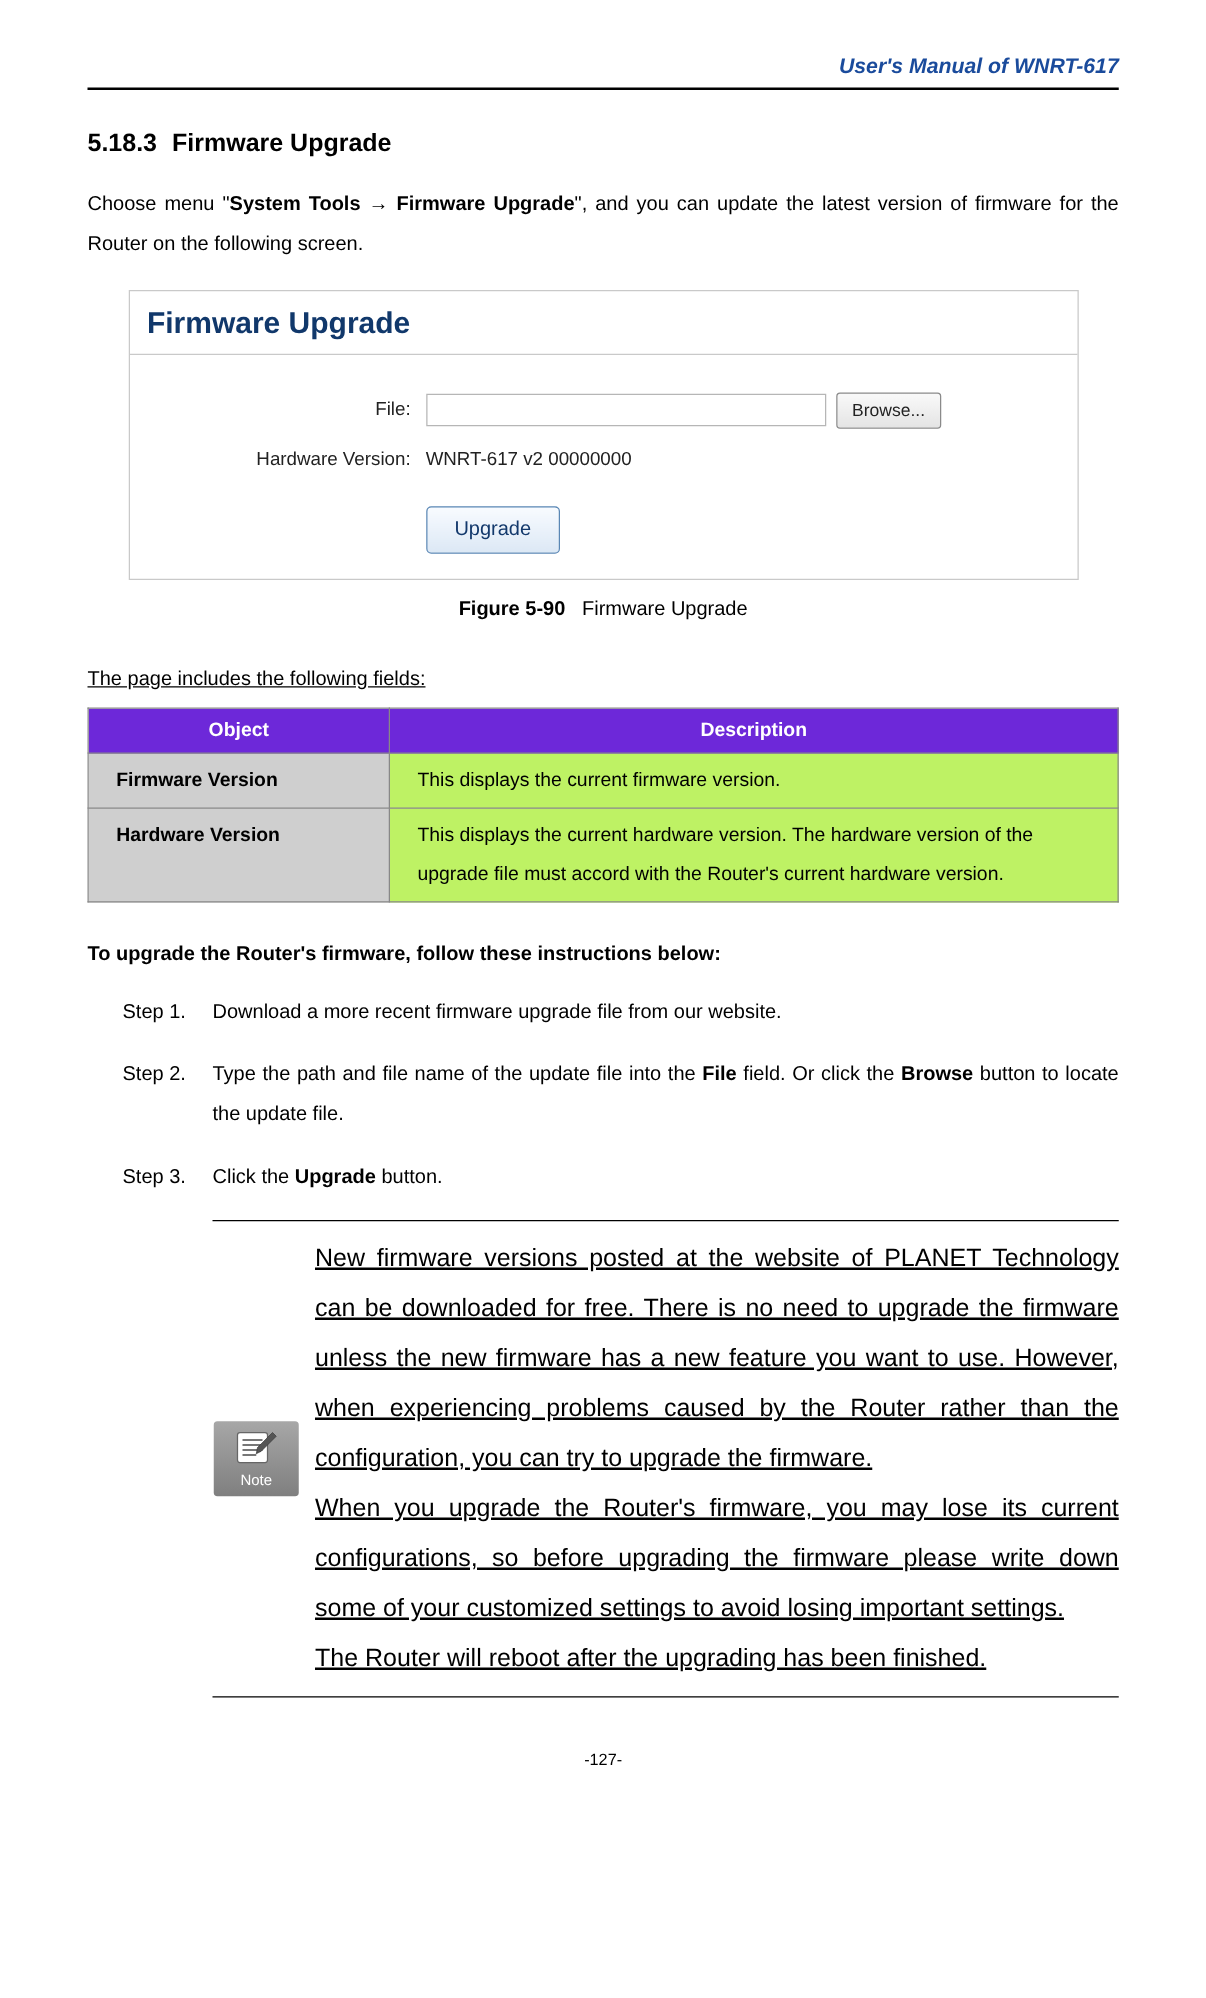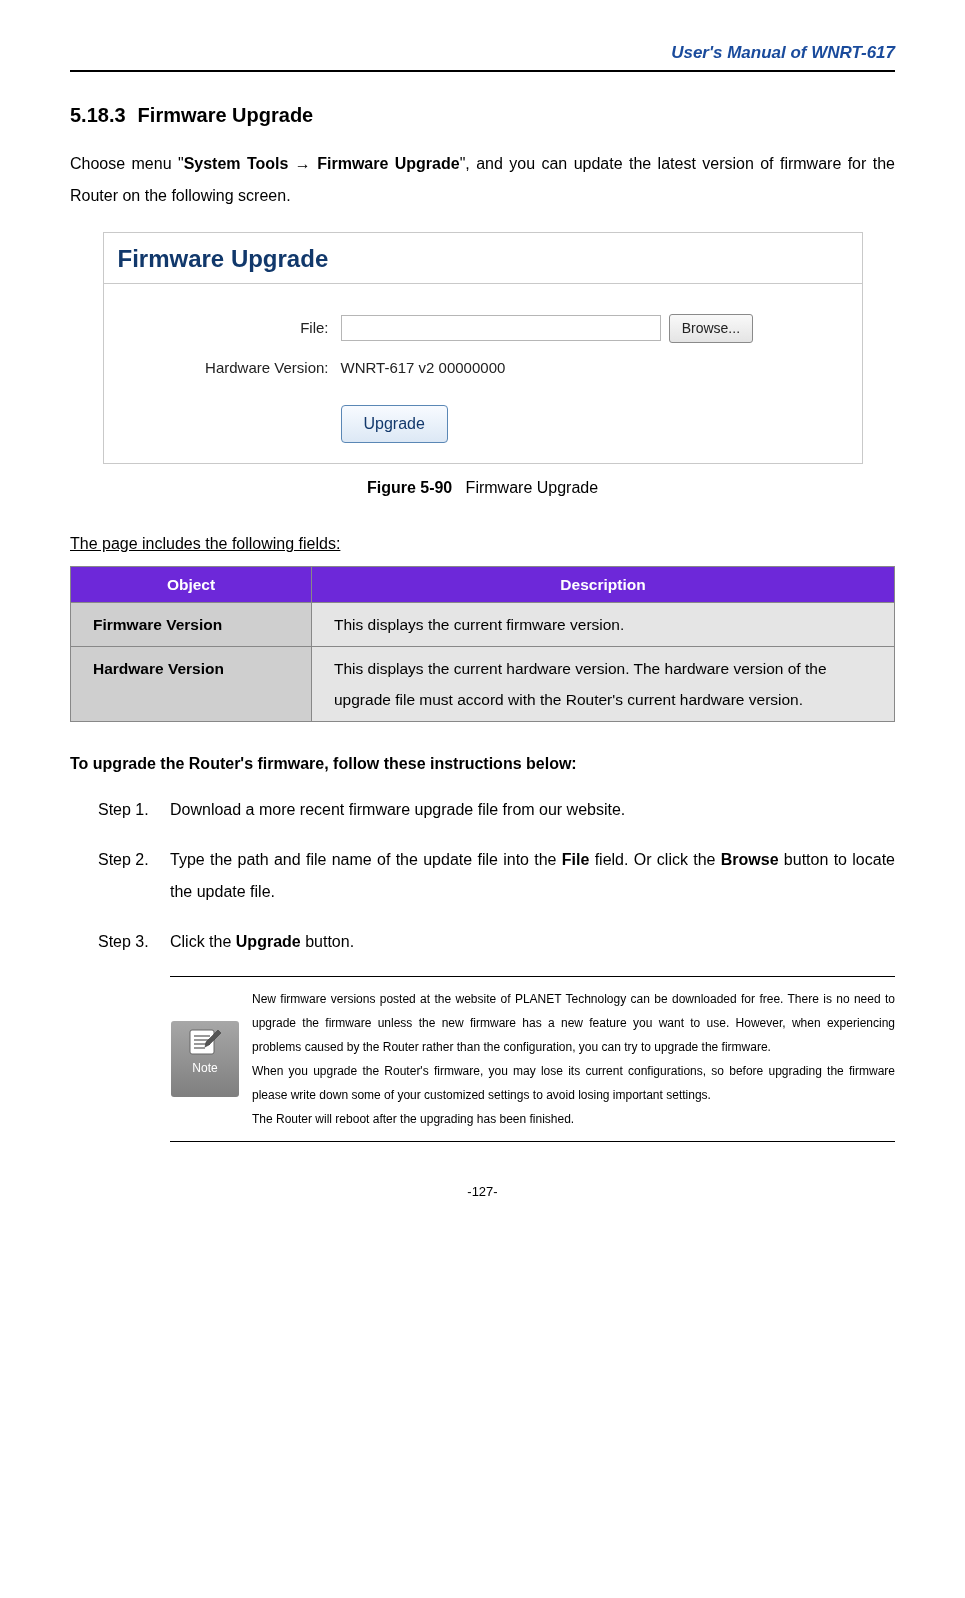--- a/index.html
+++ b/index.html
@@ -116,21 +116,21 @@
   .obj-table td {
     border: 1px solid #888;
     padding: 6px 22px;
     vertical-align: top;
     line-height: 2;
   }
   .obj-table td.obj-cell {
     background: #cfcfcf;
     font-weight: bold;
   }
-  .obj-table td.desc-cell { background: #e5e5e5; }
+  .obj-table td.desc-cell { background: #bef264; }
 
   .instructions-title {
     font-weight: bold;
     margin: 0 0 18px 0;
   }
   .step-list {
     list-style: none;
     padding: 0 0 0 28px;
     margin: 0 0 12px 0;
   }
@@ -158,31 +158,32 @@
     display: flex;
     flex-direction: column;
     align-items: center;
     justify-content: center;
     margin-right: 12px;
   }
   .note-icon-box {
     width: 68px;
     background: linear-gradient(#a7a7a7, #7f7f7f);
     border-radius: 3px;
-    padding: 6px 0 20px 0;
+    padding: 6px 0 4px 0;
     text-align: center;
     color: #fff;
   }
   .note-icon-box svg { display: block; margin: 0 auto 2px auto; }
   .note-icon-box .note-word { font-size: 12px; }
   .note-text {
     flex: 1;
     text-align: justify;
     line-height: 2;
-    font-size: 12px;
+    font-size: 20px;
+    text-decoration: underline;
   }
   .page-number {
     text-align: center;
     font-size: 13px;
     margin-top: 40px;
   }
 </style>
 </head>
 <body>
 

